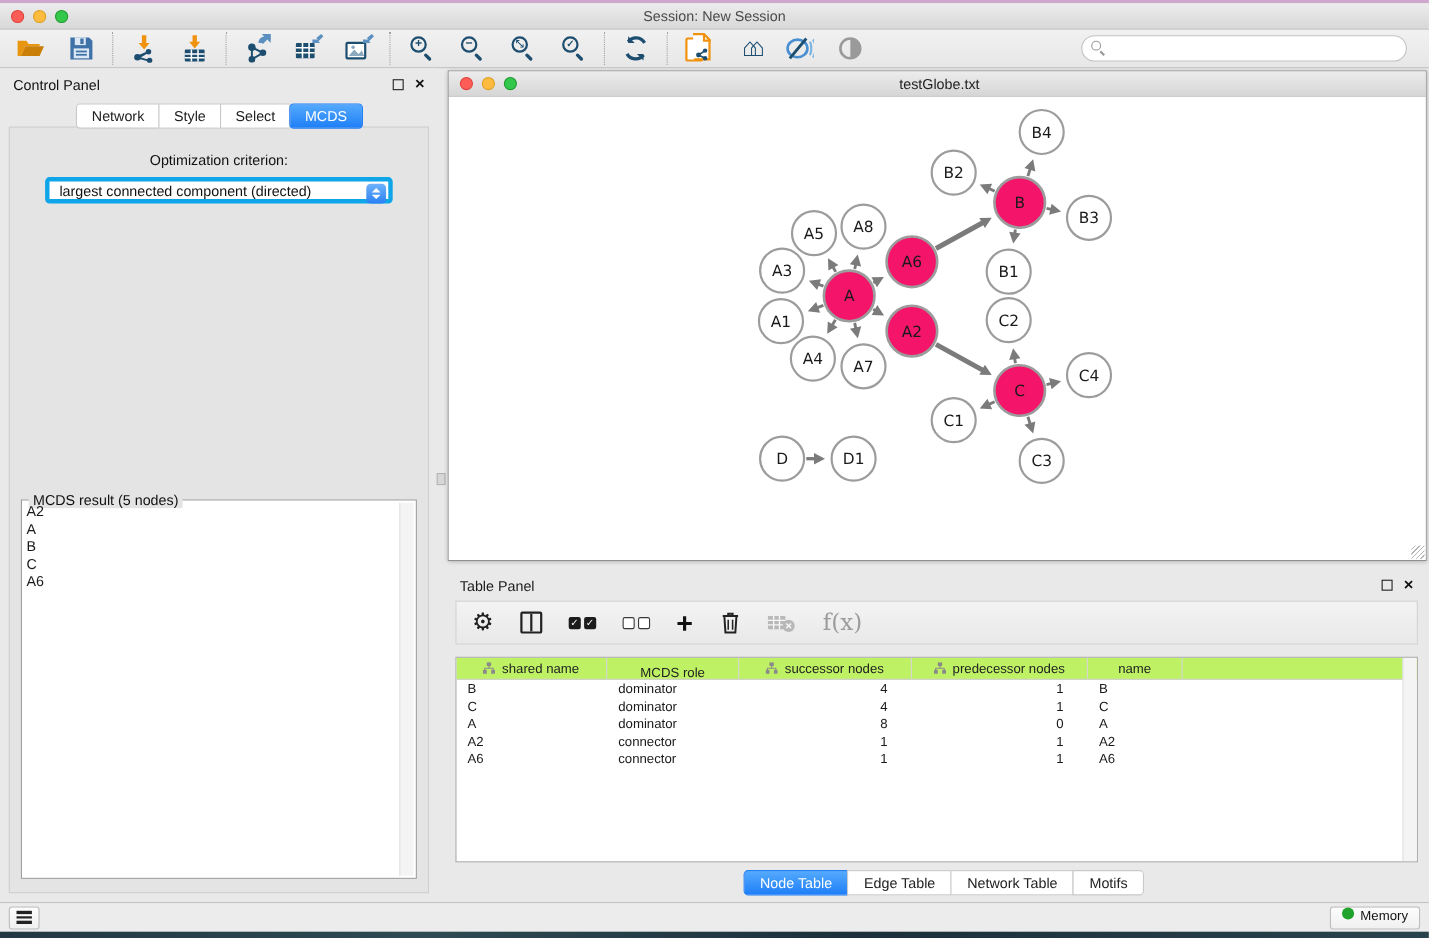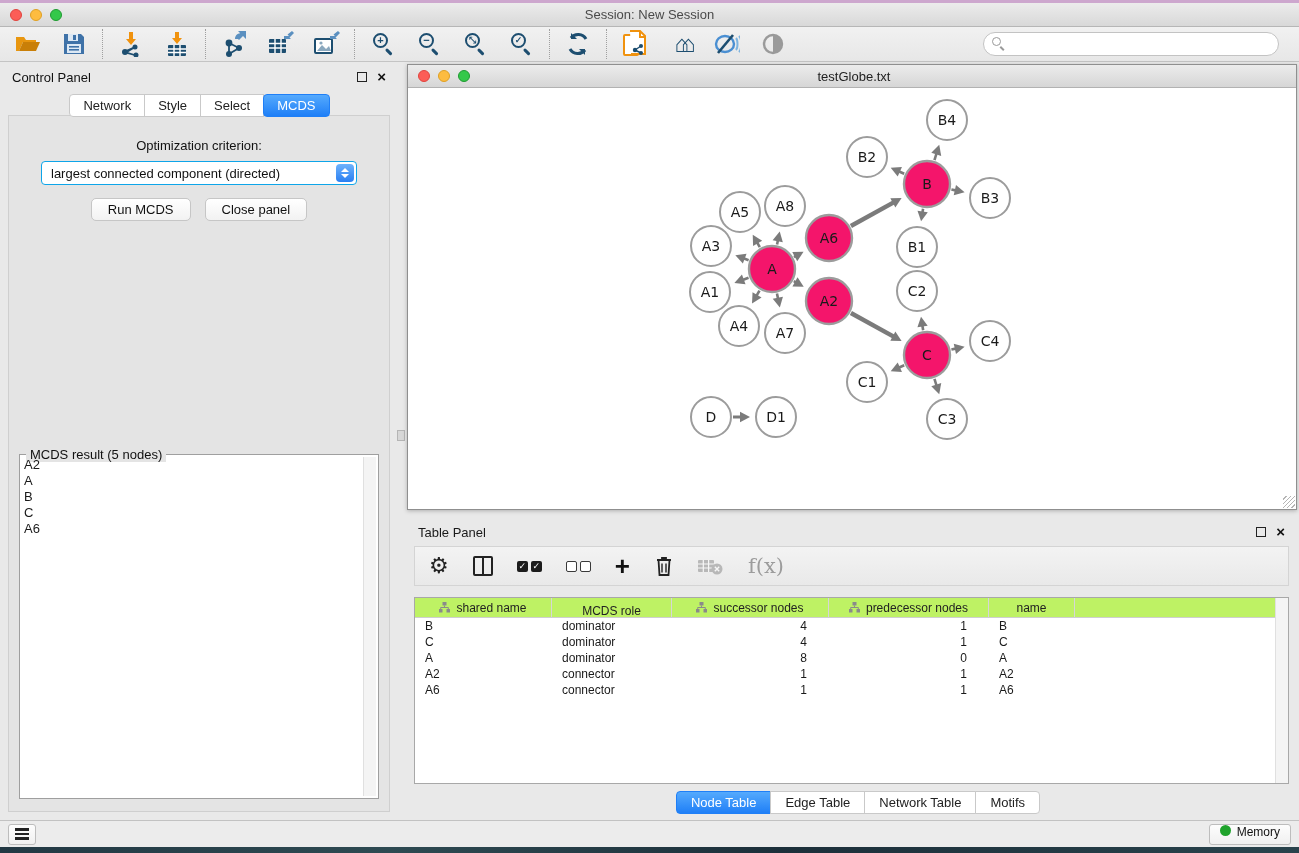--- a/index.html
+++ b/index.html
@@ -50,21 +50,21 @@
   .close-ic { font-weight:bold; font-size:15px; color:#111; line-height:10px; }
 
   .cp-tabs { display:flex; justify-content:center; margin-top:2px; position:relative; z-index:2; }
   .cp-tab { background:#fff; border:1px solid #c9c9c9; padding:3px 13px; font-size:13px; color:#222; margin-right:-1px; }
   .cp-tab:first-child { border-radius:4px 0 0 4px; }
   .cp-tab:last-child { border-radius:0 4px 4px 0; }
   .cp-tab.active { background:linear-gradient(#55aafd,#1f7ff7); color:#fff; border-color:#1f7ff7; border-radius:4px; }
 
   .cp-content { position:absolute; left:8px; right:8px; top:53px; bottom:8px; background:#e4e4e4; border:1px solid #cfcfcf; }
   .opt-label { text-align:center; margin-top:22px; font-size:13px; color:#111; }
-  .selectbox { margin:8px auto 0; width:316px; height:24px; background:#fff; border:1px solid #0ea5e9; border-radius:4px;
+  .selectbox { margin:8px auto 0; width:316px; height:24px; background:#fff; border:4px solid #0ea5e9; border-radius:4px;
      display:flex; align-items:center; position:relative; }
   .selectbox .sel-text { padding-left:9px; font-size:13px; color:#111; }
   .sel-arrows { position:absolute; right:2px; top:2px; width:18px; height:18px; border-radius:4px;
      background:linear-gradient(#6eb3fc,#2a7ff2); display:flex; flex-direction:column; align-items:center; justify-content:center; gap:2px; }
   .tri-up { width:0; height:0; border-left:4px solid transparent; border-right:4px solid transparent; border-bottom:4px solid #fff; }
   .tri-dn { width:0; height:0; border-left:4px solid transparent; border-right:4px solid transparent; border-top:4px solid #fff; }
 
   .cp-buttons { display:flex; justify-content:center; gap:14px; margin-top:13px; }
   .btn { background:linear-gradient(#ffffff,#f2f2f2); border:1px solid #c6c6c6; border-radius:5px; padding:3px 16px; font-size:13px; color:#111; }
 
@@ -318,24 +318,20 @@
       <span class="cp-tab active">MCDS</span>
     </div>
   <div class="cp-content">
     <div class="opt-label">Optimization criterion:</div>
     <div class="selectbox">
       <span class="sel-text">largest connected component (directed)</span>
       <span class="sel-arrows">
           <span class="tri-up"></span>
           <span class="tri-dn"></span>
         </span>
-    </div>
-    <div class="cp-buttons">
-      <button class="btn">Run MCDS</button>
-      <button class="btn">Close panel</button>
     </div>
     <div class="result-box">
       <span class="result-legend">MCDS result (5 nodes)</span>
       <div class="result-list" id="result-list">
           <div>A2</div>
           <div>A</div>
           <div>B</div>
           <div>C</div>
           <div>A6</div>
         </div>

